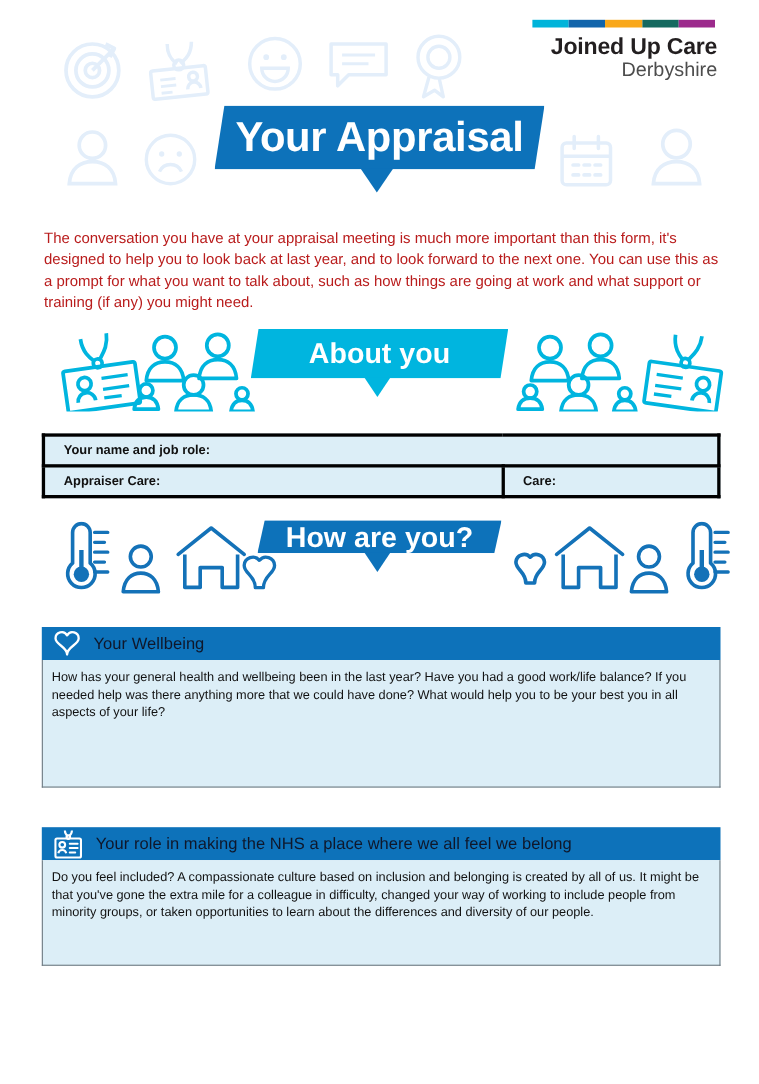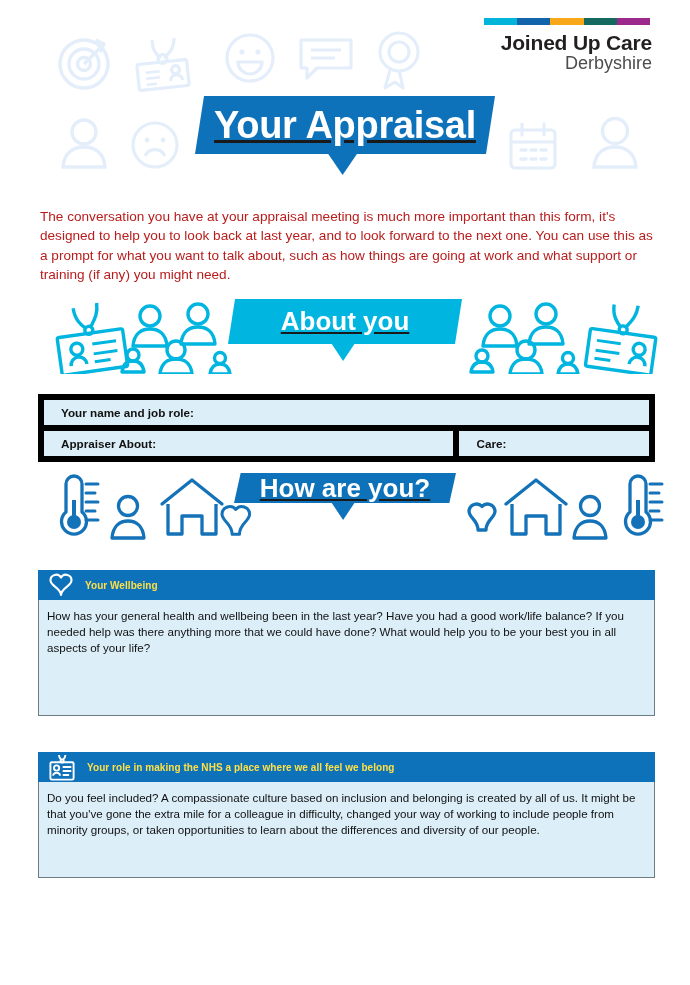--- a/index.html
+++ b/index.html
@@ -62,21 +62,20 @@
     display: flex;
     align-items: center;
     justify-content: center;
   }
   .banner {
     position: relative;
     display: inline-flex;
     align-items: center;
     justify-content: flex-end;
     z-index: 3;
-    text-decoration: underline;
   }
   .banner-body {
     position: relative;
     display: flex;
     align-items: center;
     justify-content: center;
     color: #ffffff;
     font-weight: bold;
     clip-path: polygon(3.0% 0%, 100% 0%, 97.0% 100%, 0% 100%);
   }
@@ -149,21 +148,21 @@
   
   .info-table {
     position: absolute;
     left: 38px;
     top: 394px;
     width: 617px;
     border-collapse: collapse;
     background: #dceef7;
   }
   .info-table td {
-    border: 6px solid #000000;
+    border: 3px solid #000000;
     height: 21px;
     padding: 2px 17px;
     font-size: 11.7px;
     font-weight: bold;
     color: #111111;
     vertical-align: middle;
   }
 
   
   .section { position: absolute; left: 38px; width: 617px; }
@@ -175,23 +174,23 @@
     padding: 0 0 0 10px;
     box-sizing: border-box;
   }
   .section-head .head-icon {
     flex: 0 0 auto;
     display: flex;
     align-items: center;
     margin-right: 11px;
   }
   .section-head .head-label {
-    color: #fde047;
-    font-size: 10px;
-    font-weight: bold;
+    color: #0f172a;
+    font-size: 15px;
+    font-weight: normal;
     letter-spacing: 0.05px;
   }
   .section-body {
     background: #dceef7;
     border: 1px solid #6f7b82;
     border-top: none;
     box-sizing: border-box;
     padding: 8px 8px 8px 8px;
     font-size: 11.6px;
     line-height: 1.38;
@@ -371,21 +370,21 @@
       <div class="banner-tail"></div>
     </div>
   </div>
 
   <table class="info-table">
     <tbody>
         <tr>
       <td colspan="2">Your name and job role:</td>
     </tr>
     <tr>
-      <td style="width:68%">Appraiser About:</td>
+      <td style="width:68%">Appraiser Care:</td>
       <td style="width:32%">Care:</td>
     </tr>
   </tbody>
     </table>
 
   <div class="deco" style="left:44px; top:474px;">
     <svg width="215" height="66" viewBox="0 0 215 66" fill="none" stroke="#1472b8" stroke-width="3.3" stroke-linejoin="round">
       <g>
         <path d="M22 10 a8 8 0 0 1 16 0 v28 a12.5 12.5 0 1 1 -16 0 z"></path>
         <circle cx="30" cy="48" r="7" fill="#1472b8" stroke="none"></circle>

